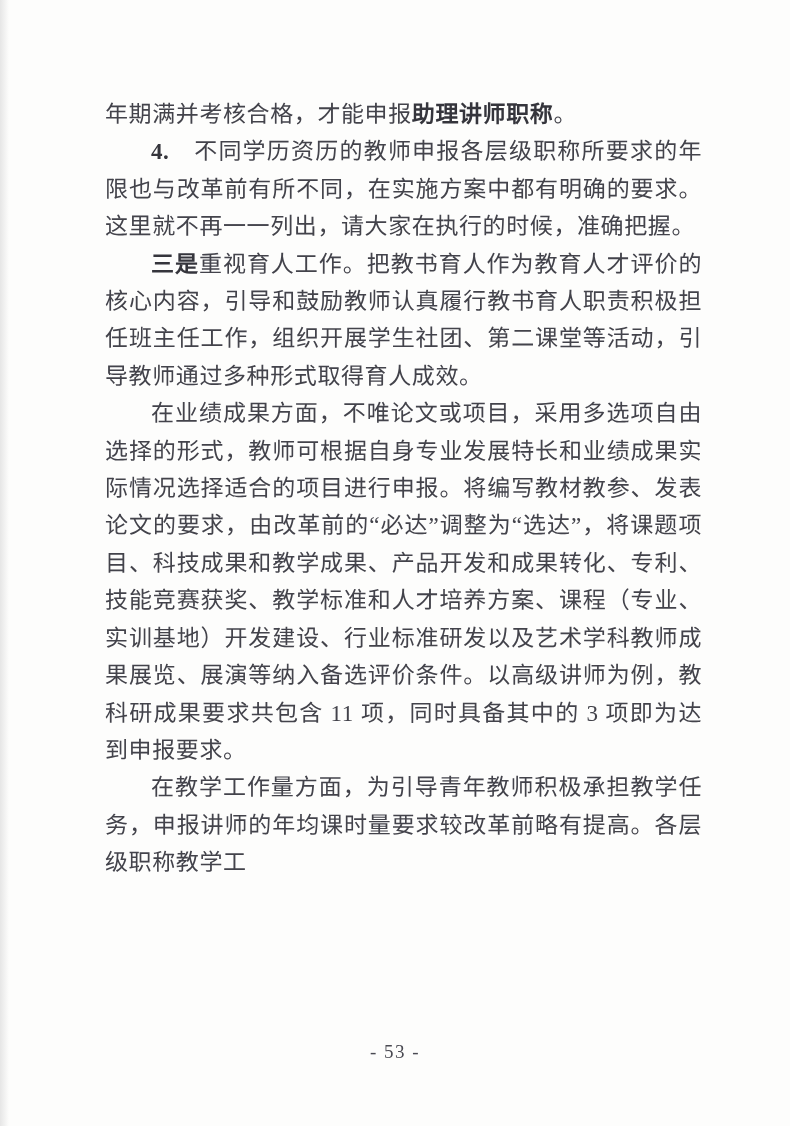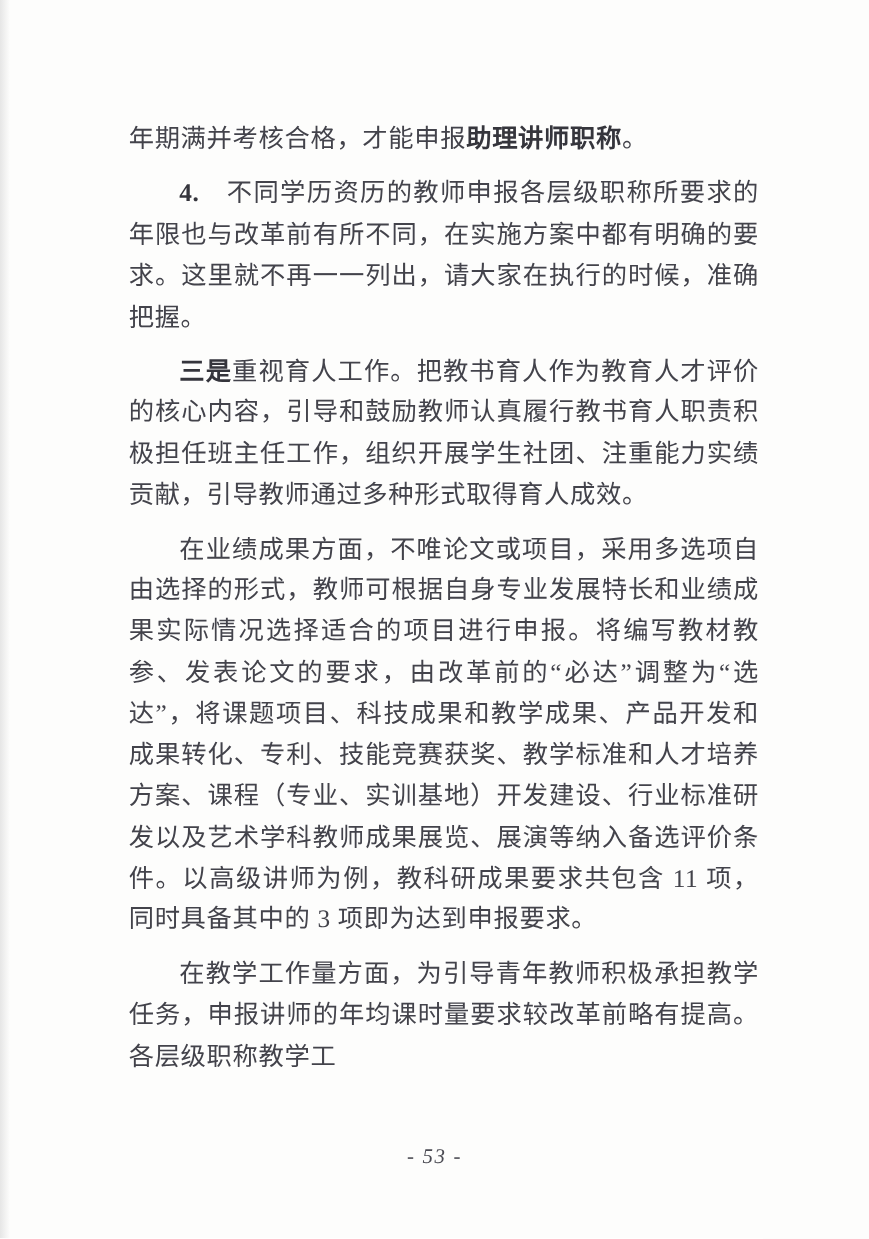--- a/index.html
+++ b/index.html
@@ -29,21 +29,21 @@
     position: absolute;
     left: 105px;
     top: 96px;
     width: 597px;
     font-size: 23px;
     line-height: 37.4px;
     letter-spacing: 0.6px;
     text-align: justify;
   }
   .para {
-    margin: 12px;
+    margin: 0;
     text-indent: 0;
   }
   .para.indent {
     text-indent: 2em;
   }
   .bold {
     font-weight: 700;
     color: #35353c;
   }
   .num {
@@ -51,37 +51,36 @@
   }
   .footer {
     position: absolute;
     top: 1041px;
     left: 0;
     width: 100%;
     text-align: center;
     font-size: 19px;
     letter-spacing: 1.5px;
     color: #4a4a52;
-    font-style: italic;
   }
 </style>
 </head>
 <body>
 
 <div class="page">
   <div class="scan-edge"></div>
 
   <div class="content">
 
     <p class="para"><span>年期满并考核合格，才能申报</span><span class="bold">助理讲师职称</span><span>。</span></p>
 
 
     <p class="para indent"><span class="bold num">4.</span><span>不同学历资历的教师申报各层级职称所要求的年限也与改革前有所不同，在实施方案中都有明确的要求。这里就不再一一列出，请大家在执行的时候，准确把握。</span></p>
 
-    <p class="para indent"><span class="bold">三是</span><span>重视育人工作。把教书育人作为教育人才评价的核心内容，引导和鼓励教师认真履行教书育人职责积极担任班主任工作，组织开展学生社团、注重能力实绩贡献，引导教师通过多种形式取得育人成效。</span></p>
+    <p class="para indent"><span class="bold">三是</span><span>重视育人工作。把教书育人作为教育人才评价的核心内容，引导和鼓励教师认真履行教书育人职责积极担任班主任工作，组织开展学生社团、第二课堂等活动，引导教师通过多种形式取得育人成效。</span></p>
 
 
     <p class="para indent"><span>在业绩成果方面，不唯论文或项目，采用多选项自由选择的形式，教师可根据自身专业发展特长和业绩成果实际情况选择适合的项目进行申报。将编写教材教参、发表论文的要求，由改革前的“必达”调整为“选达”，将课题项目、科技成果和教学成果、产品开发和成果转化、专利、技能竞赛获奖、教学标准和人才培养方案、课程（专业、实训基地）开发建设、行业标准研发以及艺术学科教师成果展览、展演等纳入备选评价条件。以高级讲师为例，教科研成果要求共包含 11 项，同时具备其中的 3 项即为达到申报要求。</span></p>
 
     <p class="para indent"><span>在教学工作量方面，为引导青年教师积极承担教学任务，申报讲师的年均课时量要求较改革前略有提高。各层级职称教学工</span></p>
 
   </div>
 
   <div class="footer">- 53 -</div>
 </div>

